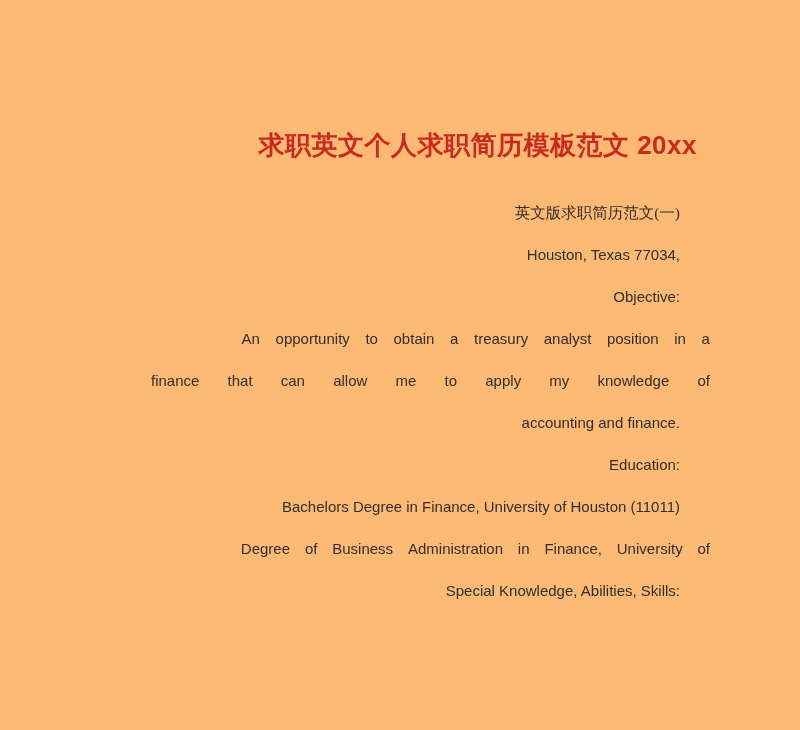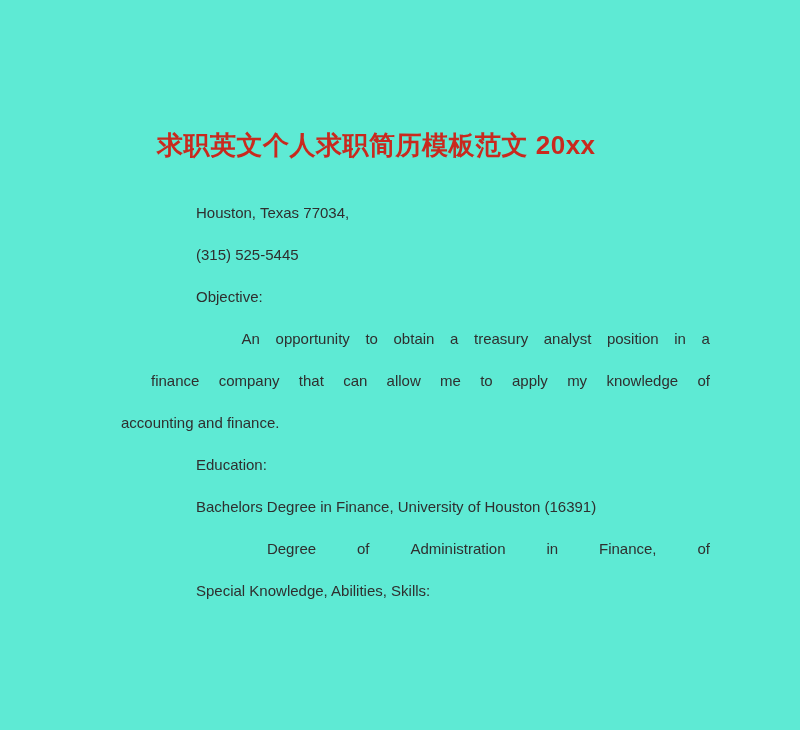--- a/index.html
+++ b/index.html
@@ -12,21 +12,22 @@
     height: 730px;
     position: relative;
     overflow: hidden;
     font-family: "Liberation Sans", "DejaVu Sans", sans-serif;
     -webkit-font-smoothing: antialiased;
   }
 
   .page {
     position: absolute;
     inset: 0;
-    background: #5eead4;
+    background: #fdba74;
+    text-align: right;
   }
 
   
   .doc-title {
     position: absolute;
     left: 157px;
     top: 128px;
     width: 540px;
     font-size: 26px;
     font-weight: bold;
@@ -94,70 +95,71 @@
 </style>
 </head>
 <body>
 
 <div class="page">
 
   <div class="doc-title">求职英文个人求职简历模板范文 20xx</div>
 
   <div class="body-block">
 
+    <div class="line line-serif"><span>英文版求职简历范文(一)</span></div>
 
 
     <div class="line line-indent">Houston, Texas 77034,</div>
 
-    <div class="line line-indent">(315) 525-5445</div>
 
     <div class="line line-indent">Objective:</div>
 
     <div>
       <div class="jline">
         <span class="lead"></span>
         <span class="w">An</span>
         <span class="w">opportunity</span>
         <span class="w">to</span>
         <span class="w">obtain</span>
         <span class="w">a</span>
         <span class="w">treasury</span>
         <span class="w">analyst</span>
         <span class="w">position</span>
         <span class="w">in</span>
         <span class="w">a</span>
       </div>
       <div class="jline">
         <span class="w">finance</span>
-        <span class="w">company</span>
         <span class="w">that</span>
         <span class="w">can</span>
         <span class="w">allow</span>
         <span class="w">me</span>
         <span class="w">to</span>
         <span class="w">apply</span>
         <span class="w">my</span>
         <span class="w">knowledge</span>
         <span class="w">of</span>
       </div>
       <div class="tail-line">accounting and finance.</div>
     </div>
 
     <div class="line line-indent">Education:</div>
 
-    <div class="line line-indent">Bachelors Degree in Finance, University of Houston (16391)</div>
+    <div class="line line-indent">Bachelors Degree in Finance, University of Houston (11011)</div>
 
     <div>
       <div class="jline">
         <span class="lead"></span>
         <span class="w">Degree</span>
         <span class="w">of</span>
+        <span class="w">Business</span>
         <span class="w">Administration</span>
         <span class="w">in</span>
         <span class="w">Finance,</span>
+        <span class="w">University</span>
         <span class="w">of</span>
       </div>
     </div>
 
     <div class="line line-indent">Special Knowledge, Abilities, Skills:</div>
 
   </div>
 </div>
 
 </body></html>

